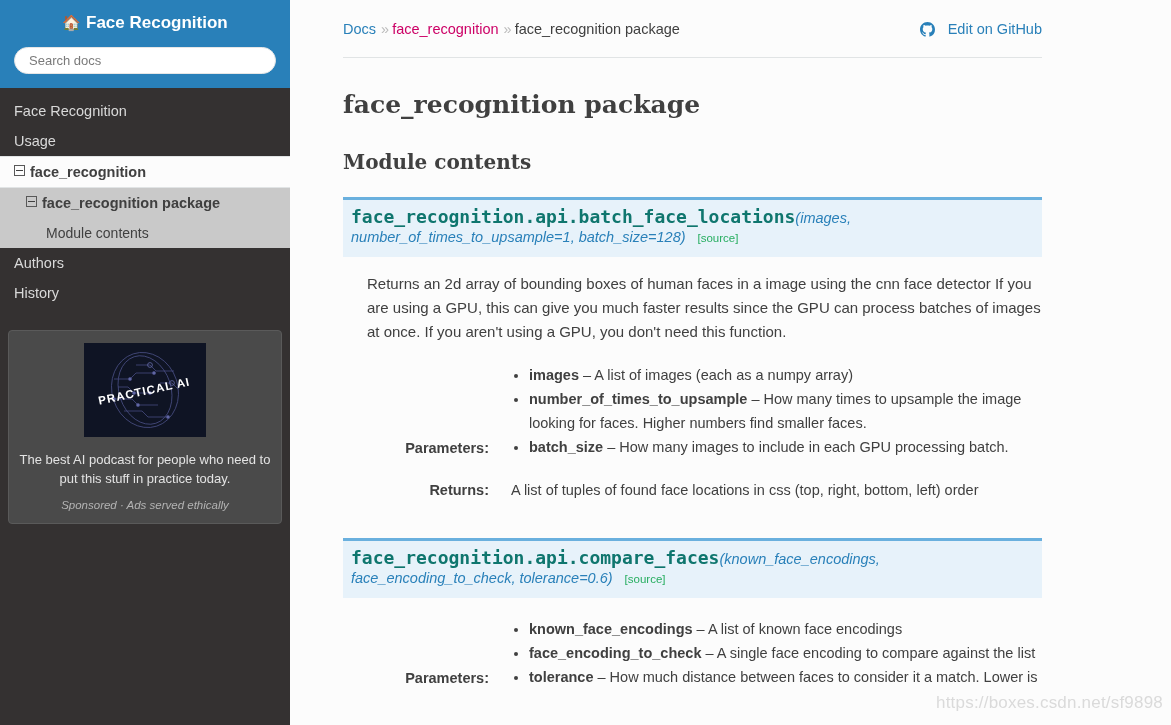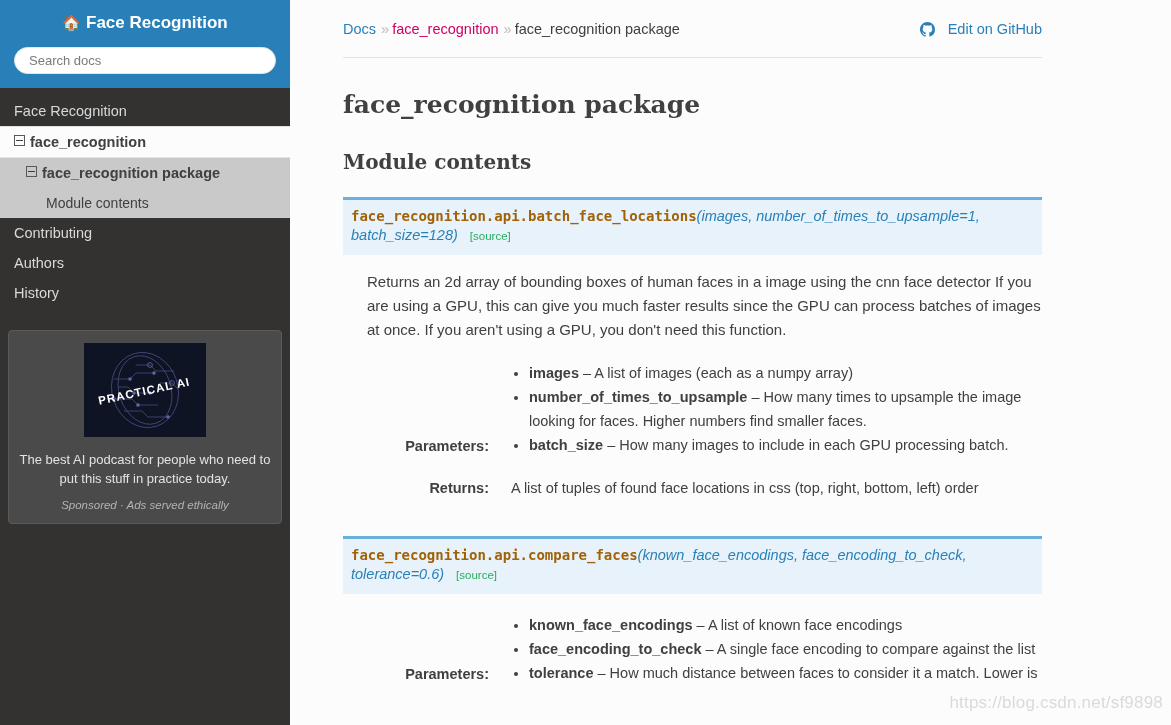--- a/index.html
+++ b/index.html
@@ -200,22 +200,22 @@
     background: #e7f2fa;
     border-top: 3px solid #6ab0de;
     padding: 7px 8px 9px 8px;
     font-size: 14.5px;
     line-height: 19px;
     color: #404040;
   }
   .sig .fname {
     font-family: "DejaVu Sans Mono", monospace;
     font-weight: bold;
-    font-size: 14px;
-    color: #a16207;
+    font-size: 18px;
+    color: #0f766e;
   }
   .sig .params {
     font-style: italic;
     color: #2980B9;
     font-size: 14.5px;
   }
   .sig .src {
     color: #27AE60;
     font-size: 11.5px;
     font-style: normal;
@@ -286,30 +286,30 @@
       <div class="brand">
         <span class="home-ico">🏠</span><span>Face Recognition</span>
       </div>
       <div class="search-wrap">
         <input class="search-input" type="text" placeholder="Search docs" style="">
       </div>
     </div>
 
     <div class="nav">
       <div class="nav-item l1">Face Recognition</div>
+      <div class="nav-item l1">Usage</div>
 
       <div class="nav-item current-top">
         <span class="toggle-ico"></span><span>face_recognition</span>
       </div>
       <div class="nav-item current-sub">
         <span class="toggle-ico"></span><span>face_recognition package</span>
       </div>
       <div class="nav-item current-leaf">Module contents</div>
 
-      <div class="nav-item l1">Contributing</div>
       <div class="nav-item l1">Authors</div>
       <div class="nav-item l1">History</div>
     </div>
 
     <div class="ad">
       <div class="ad-img">
         <svg width="122" height="94" viewBox="0 0 122 94">
           <rect x="0" y="0" width="122" height="94" fill="#0f1424"></rect>
           <g stroke="#4a4f85" stroke-width="0.8" fill="none" opacity="0.95">
             <ellipse cx="61" cy="47" rx="33" ry="38" transform="rotate(-18 61 47)"></ellipse>
@@ -392,16 +392,16 @@
                   <li><b>tolerance</b><span> – How much distance between faces to consider it a match. Lower is</span></li>
                 </ul>
               </div>
             </div>
           </div>
         </div>
       </div>
 
     </div>
 
-    <div class="watermark">https://blog.csdn.net/sf9898</div>
+    <div class="watermark">https://boxes.csdn.net/sf9898</div>
   </div>
 
 </div>
 
 </body></html>

